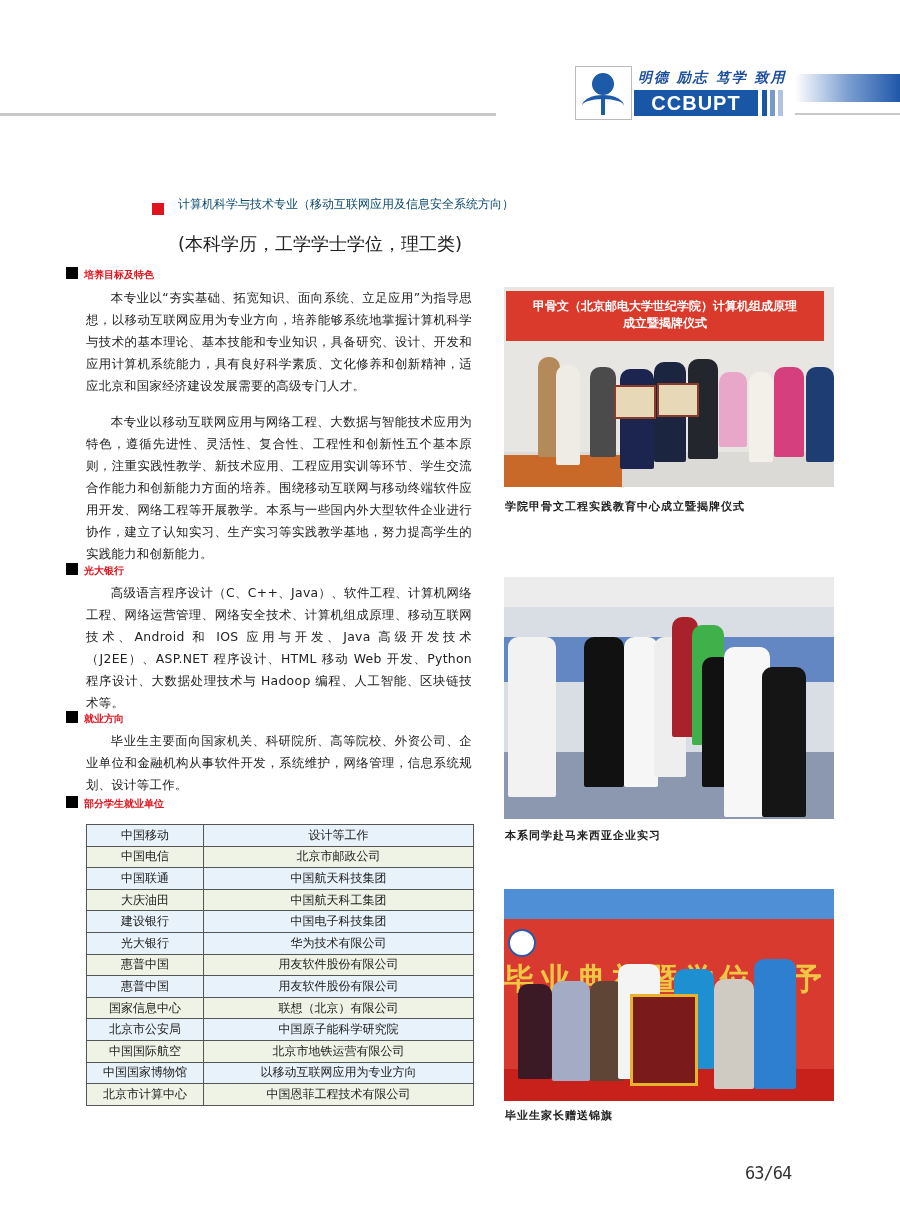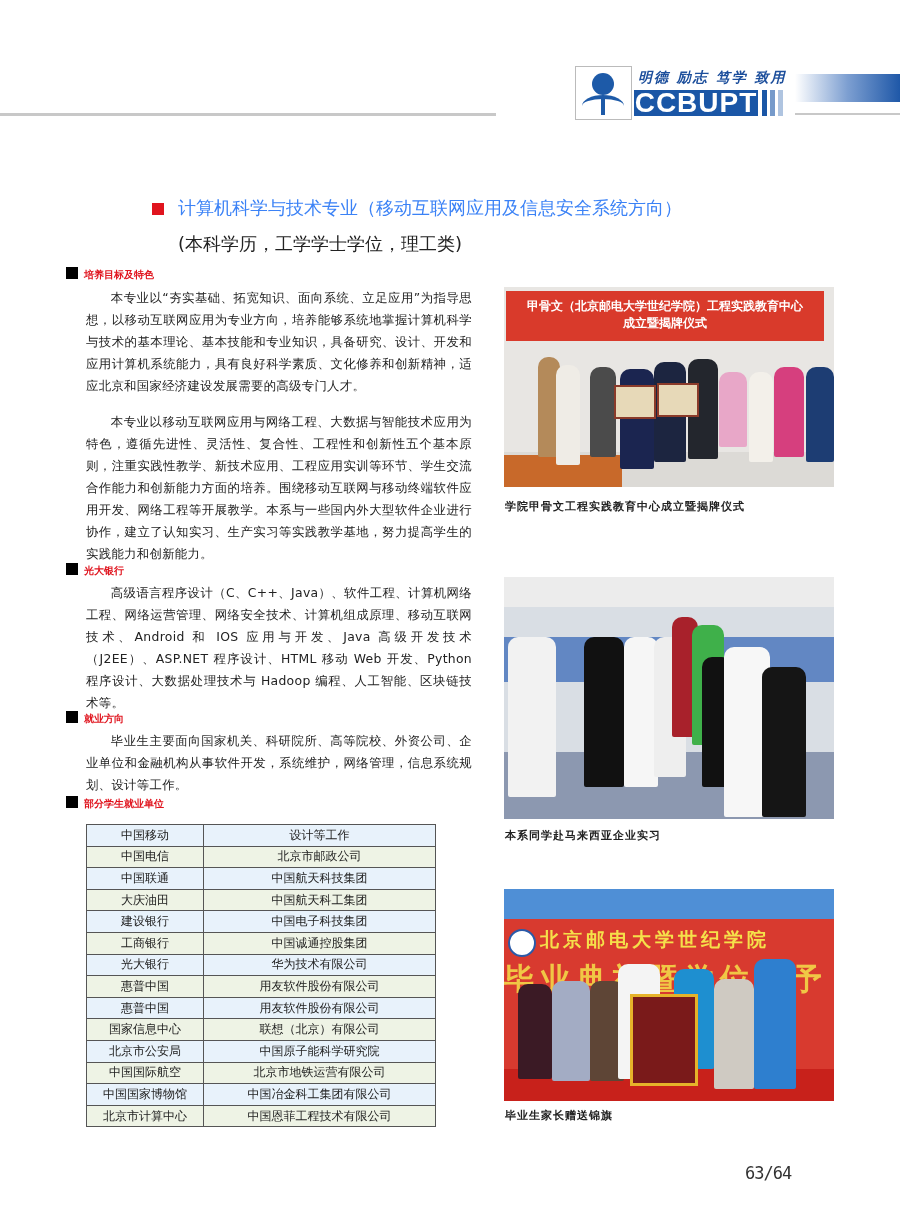--- a/index.html
+++ b/index.html
@@ -8,39 +8,39 @@
 
   
   .hdr-line { position:absolute; left:0; top:113px; width:496px; height:3px; background:#c8c8c8; }
   .hdr-line2 { position:absolute; left:795px; top:113px; width:105px; height:2px; background:#c8c8c8; }
   .logo-box { position:absolute; left:575px; top:66px; width:55px; height:52px; border:1px solid #bbb; background:#fff; }
   .logo-head { position:absolute; left:16px; top:6px; width:22px; height:22px; border-radius:50%; background:#1d5aa8; }
   .logo-arc { position:absolute; left:6px; top:28px; width:42px; height:18px; border-top:4px solid #1d5aa8; border-radius:50% 50% 0 0; }
   .logo-stem { position:absolute; left:25px; top:30px; width:4px; height:18px; background:#1d5aa8; }
   .motto { position:absolute; left:638px; top:69px; font-size:14px; color:#1d4f9c; font-weight:bold; letter-spacing:2px; font-style:italic; white-space:nowrap;}
   .brand { position:absolute; left:634px; top:90px; width:124px; height:26px; background:#1a56a6; color:#fff;
-           font-family:"Liberation Sans", sans-serif; font-weight:bold; font-size:28px; line-height:26px; text-align:center; letter-spacing:1px;}
+           font-family:"Liberation Sans", sans-serif; font-weight:bold; font-size:20px; line-height:26px; text-align:center; letter-spacing:1px;}
   .bars { position:absolute; left:762px; top:90px; height:26px; width:24px; }
   .bars span { position:absolute; top:0; width:5px; height:26px; background:#1a56a6; }
   .grad { position:absolute; left:795px; top:74px; width:105px; height:28px;
           background:linear-gradient(90deg,#ffffff 0%,#7d9fd1 50%,#1f58a8 100%); }
 
   
   .title-mark { position:absolute; left:152px; top:203px; width:12px; height:12px; background:#e0141e; }
-  .title1 { position:absolute; left:178px; top:196px; font-size:18px; color:#3b82f6; white-space:nowrap; }
+  .title1 { position:absolute; left:178px; top:196px; font-size:12px; color:#0c4a6e; white-space:nowrap; }
   .title2 { position:absolute; left:178px; top:220px; font-size:18px; color:#222; white-space:nowrap;margin-top:12px; }
 
   
   .sec-h { position:absolute; left:66px; font-size:10px; color:#e0141e; font-weight:bold; white-space:nowrap; }
   .sec-h .sq { display:inline-block; width:12px; height:12px; background:#000; vertical-align:-1px; margin-right:6px; }
   .para { position:absolute; left:86px; width:386px; font-size:12.4px; line-height:22px; color:#222;
           text-align:justify; text-indent:2em; letter-spacing:0.3px; }
 
   
-  table.emp { position:absolute; left:86px; top:824px; width:350px; border-collapse:collapse; font-size:12px; }
+  table.emp { position:absolute; left:86px; top:824px; width:388px; border-collapse:collapse; font-size:12px; }
   table.emp td { border:1.5px solid #555; height:20.6px; padding:0; text-align:center; color:#222; }
   table.emp td.c1 { width:116px; }
   table.emp tr.blue td { background:#e8f2fb; }
   table.emp tr.green td { background:#eef3e5; }
 
   
   .photo { position:absolute; overflow:hidden; }
   .cap { position:absolute; left:505px; font-size:11px; color:#222; font-family:"DejaVu Serif", serif; font-weight:bold; letter-spacing:1px; white-space:nowrap;}
 
   .p1 { left:504px; top:287px; width:330px; height:200px; background:#e8e6e3; }
@@ -124,24 +124,20 @@
         <td>中国航天科技集团</td>
       </tr>
       <tr class="green">
         <td class="c1">大庆油田</td>
         <td>中国航天科工集团</td>
       </tr>
       <tr class="blue">
         <td class="c1">建设银行</td>
         <td>中国电子科技集团</td>
       </tr>
-      <tr class="green">
-        <td class="c1">工商银行</td>
-        <td>中国诚通控股集团</td>
-      </tr>
       <tr class="blue">
         <td class="c1">光大银行</td>
         <td>华为技术有限公司</td>
       </tr>
       <tr class="green">
         <td class="c1">惠普中国</td>
         <td>用友软件股份有限公司</td>
       </tr>
       <tr class="blue">
         <td class="c1">惠普中国</td>
@@ -154,32 +150,32 @@
       <tr class="blue">
         <td class="c1">北京市公安局</td>
         <td>中国原子能科学研究院</td>
       </tr>
       <tr class="green">
         <td class="c1">中国国际航空</td>
         <td>北京市地铁运营有限公司</td>
       </tr>
       <tr class="blue">
         <td class="c1">中国国家博物馆</td>
-        <td>中国冶金科工集团有限公司</td>
+        <td>以移动互联网应用为专业方向</td>
       </tr>
       <tr class="green">
         <td class="c1">北京市计算中心</td>
         <td>中国恩菲工程技术有限公司</td>
       </tr>
     </tbody>
 </table>
 
 <div class="photo p1">
   <div class="banner">
-    <div>甲骨文（北京邮电大学世纪学院）工程实践教育中心</div>
+    <div>甲骨文（北京邮电大学世纪学院）计算机组成原理</div>
     <div>成立暨揭牌仪式</div>
   </div>
   <div class="floor"></div>
   <div class="table"></div>
   <div class="person" style="left:34px;top:70px;width:22px;height:100px;background:#b48a5a"></div>
   <div class="person" style="left:52px;top:78px;width:24px;height:100px;background:#efece6"></div>
   <div class="person" style="left:86px;top:80px;width:26px;height:90px;background:#4b4b4b"></div>
   <div class="person" style="left:116px;top:82px;width:34px;height:100px;background:#1b2550"></div>
   <div class="person" style="left:150px;top:75px;width:32px;height:100px;background:#1c2540"></div>
   <div class="person" style="left:184px;top:72px;width:30px;height:100px;background:#23262d"></div>
@@ -204,21 +200,20 @@
   <div class="person" style="left:188px;top:48px;width:32px;height:120px;background:#3fb04a"></div>
   <div class="person" style="left:198px;top:80px;width:30px;height:130px;background:#111"></div>
   <div class="person" style="left:220px;top:70px;width:46px;height:170px;background:#f7f7f7"></div>
   <div class="person" style="left:258px;top:90px;width:44px;height:150px;background:#151515"></div>
 </div>
 <div class="cap" style="top:828px">本系同学赴马来西亚企业实习</div>
 
 <div class="photo p3">
   <div class="sky"></div>
   <div class="emblem"></div>
-  <div class="txt1">北京邮电大学世纪学院</div>
   <div class="txt2">毕业典礼暨学位授予</div>
   <div class="carpet"></div>
   <div class="person" style="left:14px;top:95px;width:34px;height:95px;background:#3b1a25"></div>
   <div class="person" style="left:48px;top:92px;width:38px;height:100px;background:#a3acc4"></div>
   <div class="person" style="left:86px;top:92px;width:34px;height:100px;background:#5e4536"></div>
   <div class="person" style="left:114px;top:75px;width:42px;height:115px;background:#f4f4f4"></div>
   <div class="person" style="left:170px;top:80px;width:40px;height:100px;background:#1e8fd0"></div>
   <div class="person" style="left:210px;top:90px;width:40px;height:110px;background:#cfcac2"></div>
   <div class="person" style="left:250px;top:70px;width:42px;height:130px;background:#2e7fcf"></div>
   <div class="pennant"></div>

